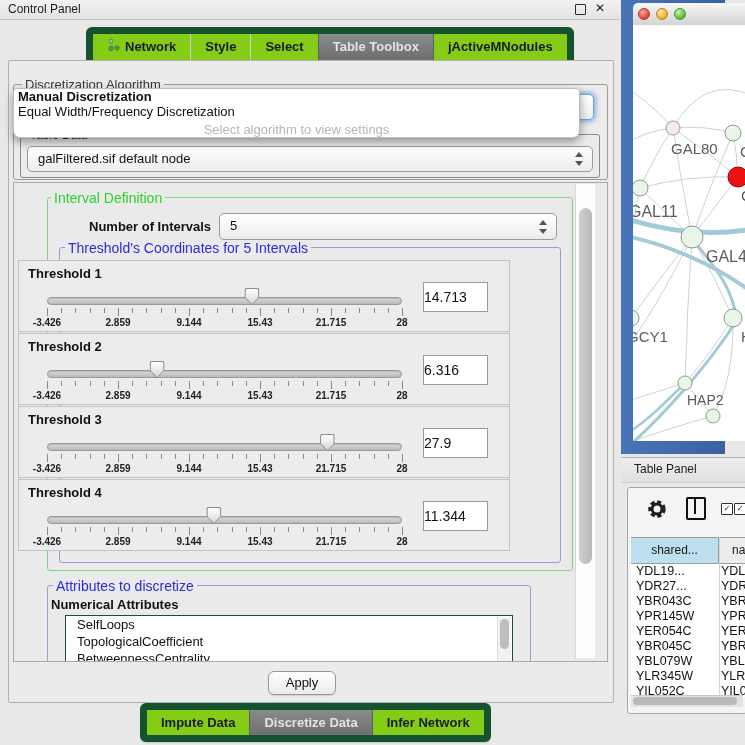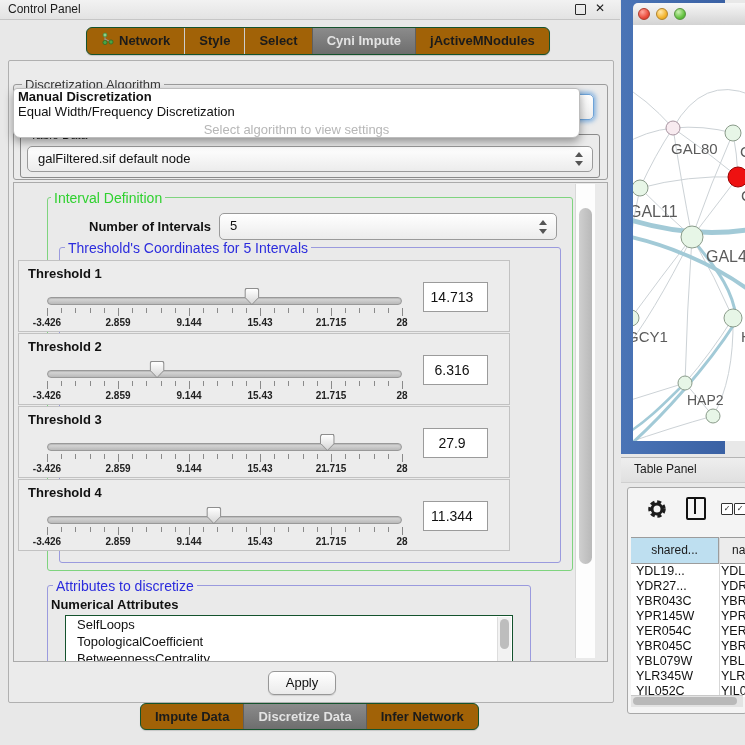--- a/index.html
+++ b/index.html
@@ -6,21 +6,21 @@
   body{width:745px;height:745px;background:#e8e8e8;font-family:"Liberation Sans","DejaVu Sans",sans-serif;overflow:hidden;}
   #app{position:relative;width:745px;height:745px;}
 
   
   #control-panel{position:absolute;left:0;top:0;width:620px;height:745px;background:#e8e8e8;}
   .cp-titlebar{position:absolute;left:0;top:0;width:620px;height:19px;background:linear-gradient(#f2f2f2,#e3e3e3);border-bottom:1px solid #c6c6c6;}
   .cp-title{position:absolute;left:8px;top:2px;font-size:12px;color:#1c1c1c;}
   .float-icon{position:absolute;left:575px;top:4px;width:9px;height:9px;border:1.5px solid #2a2a2a;border-radius:1px;}
   .close-icon{position:absolute;left:595px;top:1px;font-size:12px;font-weight:bold;color:#1a1a1a;}
 
-  .seg-group{display:flex;border:1px solid #14532d;border-radius:6px;background:#a16207;overflow:hidden;box-shadow:0 1px 1px rgba(0,0,0,.15);}
+  .seg-group{display:flex;border:7px solid #14532d;border-radius:6px;background:#84cc16;overflow:hidden;box-shadow:0 1px 1px rgba(0,0,0,.15);}
   .seg-tab{display:flex;align-items:center;gap:5px;padding:0 14px;line-height:24px;font-size:13px;font-weight:600;color:#1b1b1b;border-left:1px solid #cdcdcd;cursor:default;}
   .seg-tab:first-child{border-left:none;}
   .seg-tab.selected{background:linear-gradient(#8b8b8b,#6e6e6e);color:#e3e3e3;border-left-color:#5f5f5f;}
   .seg-tab.selected + .seg-tab{border-left-color:#5f5f5f;}
   #top-tabs{position:absolute;left:86px;top:27px;height:26px;}
   #bottom-tabs{position:absolute;left:140px;top:703px;height:25px;}
 
   #outer-panel{position:absolute;left:8px;top:60px;width:604px;height:641px;background:#ebebeb;border:1px solid #b0b0b0;border-radius:2px;}
 
   
@@ -64,21 +64,21 @@
   .track{position:absolute;left:0;top:12px;width:353px;height:6px;border:1px solid #999;border-radius:4px;background:linear-gradient(#dcdcdc,#b9b9b9);box-shadow:inset 0 1px 1px rgba(0,0,0,.15);}
   .ticks{position:absolute;left:0;top:23px;width:355px;height:9px;}
   .tick{position:absolute;top:0;width:1px;background:#8a8a8a;}
   .tick.minor{height:5px;}
   .tick.major{height:8px;}
   .tick-labels{position:absolute;left:0;top:32px;width:355px;height:12px;}
   .tick-label{position:absolute;transform:translateX(-50%);font-size:10px;font-weight:bold;color:#222;white-space:nowrap;}
   .thumb{position:absolute;top:3px;width:15px;height:17px;transform:translateX(-50%);}
   .thumb-outer{position:absolute;inset:0;background:#8e8e8e;clip-path:polygon(8% 0,92% 0,100% 12%,100% 55%,50% 100%,0 55%,0 12%);}
   .thumb-inner{position:absolute;inset:1px;background:linear-gradient(#ffffff,#d6d6d6);clip-path:polygon(8% 0,92% 0,100% 12%,100% 55%,50% 100%,0 55%,0 12%);}
-  .th-value{position:absolute;left:404px;top:21px;width:56px;height:28px;background:#fff;border:1px solid #9b9b9b;font-size:14px;color:#111;text-align:center;line-height:28px;padding-right:7px;}
+  .th-value{position:absolute;left:404px;top:21px;width:56px;height:28px;background:#fff;border:1px solid #9b9b9b;font-size:14px;color:#111;text-align:left;line-height:28px;padding-right:7px;}
 
   #attr-group{left:33px;top:402px;width:482px;height:80px;border:1px solid #9a9ade;}
   #attr-label{left:39px;top:395px;color:var(--accent-blue);font-weight:normal;font-size:14px;}
   #numattr-label{position:absolute;left:37px;top:414px;font-size:13px;font-weight:bold;color:#111;}
   #attr-list{position:absolute;left:51px;top:432px;width:446px;height:46px;background:#fff;border:1px solid #14532d;overflow:hidden;}
   .list-item{font-size:13px;color:#111;padding-left:11px;line-height:17px;white-space:nowrap;}
   #attr-scroll{position:absolute;right:1px;top:1px;width:13px;height:44px;background:#f2f2f2;border-left:1px solid #ddd;}
   #attr-scroll-thumb{position:absolute;left:2px;top:2px;width:9px;height:30px;border-radius:5px;background:#bdbdbd;}
 
   #apply-btn{position:absolute;left:268px;top:671px;width:66px;height:22px;border:1px solid #979797;border-radius:6px;background:linear-gradient(#ffffff,#ebebeb);font-size:13px;color:#111;text-align:center;line-height:21px;box-shadow:0 1px 1px rgba(0,0,0,.12);}
@@ -148,21 +148,21 @@
     <span class="seg-label">Style</span>
   </div>
 
   <div class="seg-tab">
 
     <span class="seg-label">Select</span>
   </div>
 
   <div class="seg-tab selected">
 
-    <span class="seg-label">Cyni Impute</span>
+    <span class="seg-label">Table Toolbox</span>
   </div>
 
   <div class="seg-tab">
 
     <span class="seg-label">jActiveMNodules</span>
   </div>
 </div>
 
     <div id="outer-panel"></div>
 

